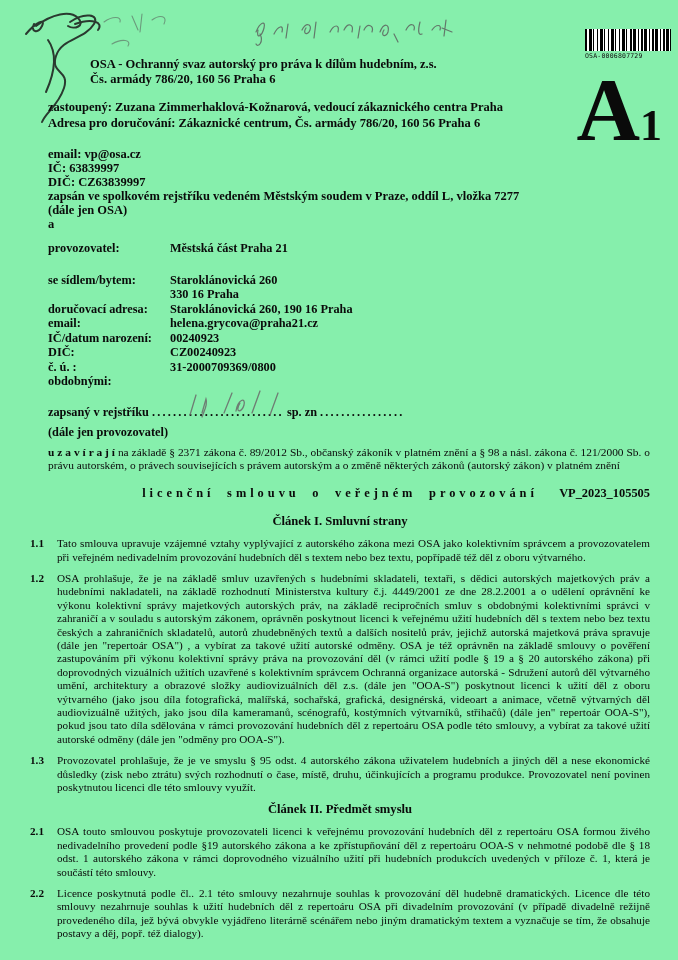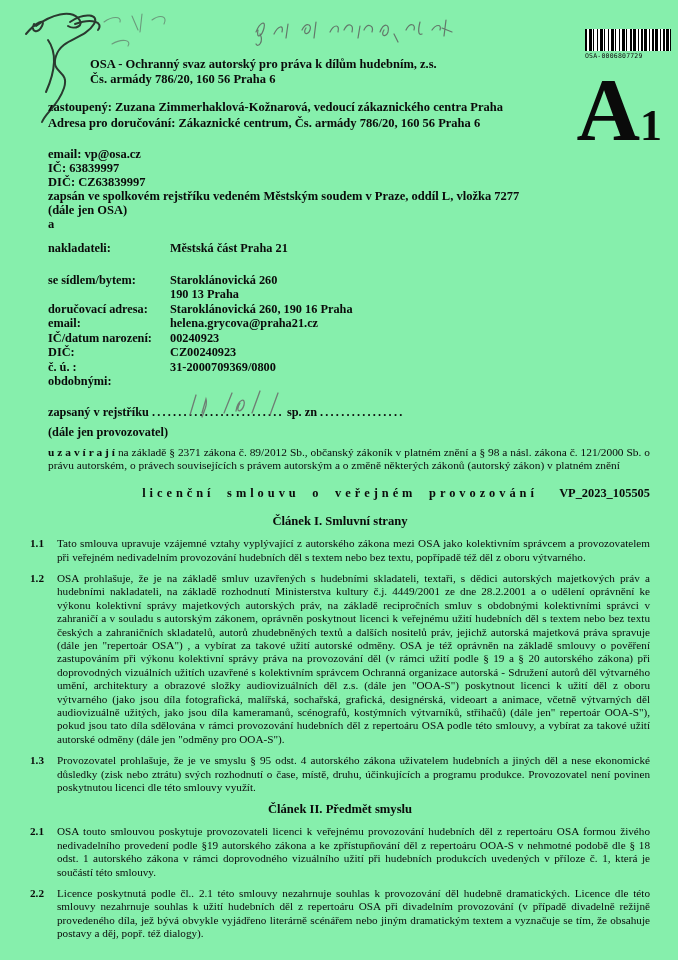--- a/index.html
+++ b/index.html
@@ -118,29 +118,29 @@
         <div>IČ: 63839997</div>
         <div>DIČ: CZ63839997</div>
         <div>zapsán ve spolkovém rejstříku vedeném Městským soudem v Praze, oddíl L, vložka 7277</div>
         <div>(dále jen OSA)</div>
         <div>a</div>
       </div>
     </div>
 
     <div class="op-table">
       <div class="op-row">
-        <span class="op-label">nakladateli:</span>
+        <span class="op-label">provozovatel:</span>
         <span>Městská část Praha 21</span>
       </div>
       <div class="op-gap"></div>
       <div class="op-row">
         <span class="op-label">se sídlem/bytem:</span>
         <span>
           <span style="display:block">Staroklánovická 260</span>
-          <span style="display:block">190 13 Praha</span>
+          <span style="display:block">330 16 Praha</span>
         </span>
       </div>
       <div class="op-row">
         <span class="op-label">doručovací adresa:</span>
         <span>Staroklánovická 260, 190 16 Praha</span>
       </div>
       <div class="op-row">
         <span class="op-label">email:</span>
         <span>helena.grycova@praha21.cz</span>
       </div>

